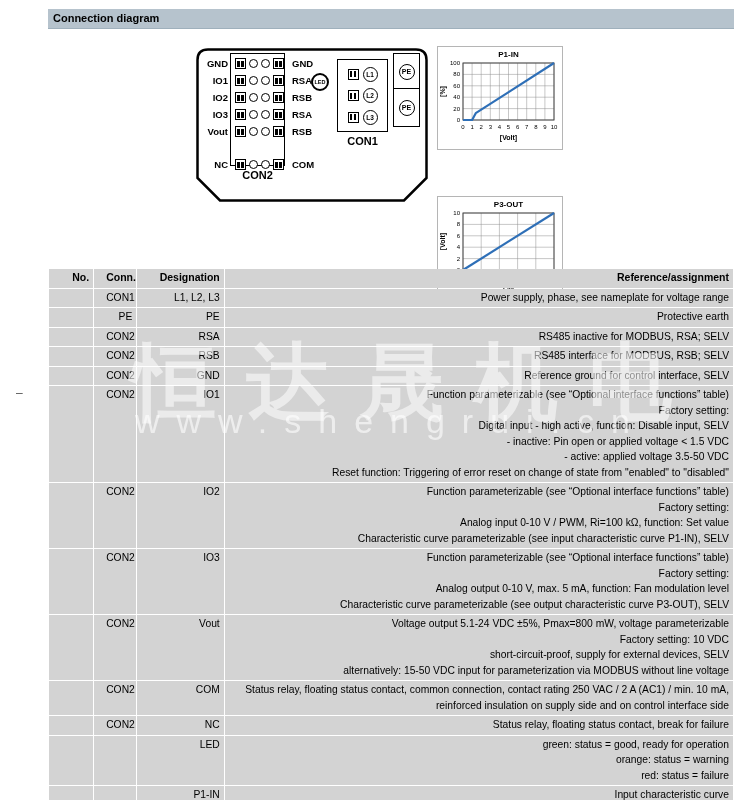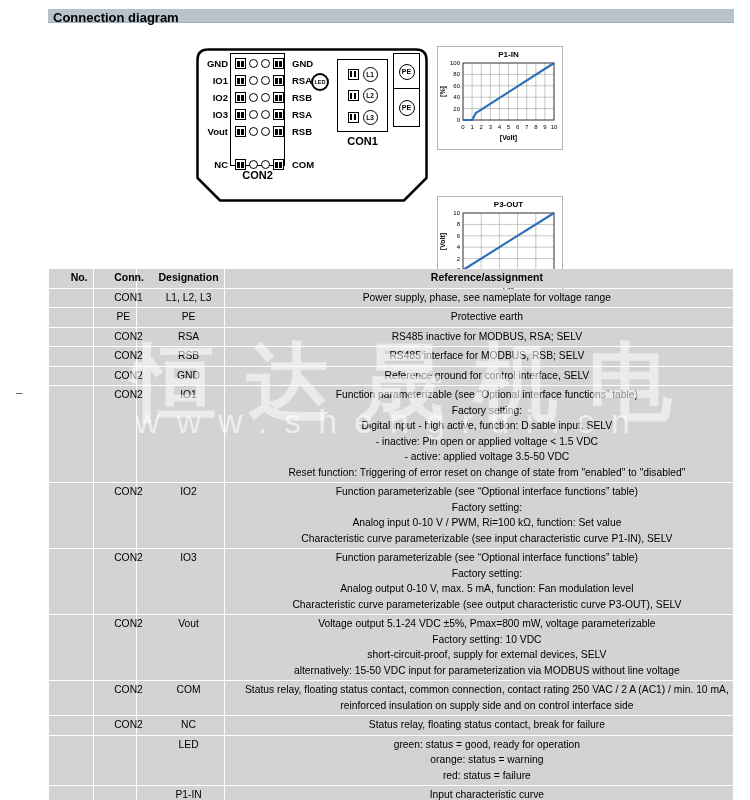--- a/index.html
+++ b/index.html
@@ -2,23 +2,23 @@
 <html><head>
 <meta charset="utf-8">
 <style>
   html,body{margin:0;padding:0;}
   body{
     width:750px;height:800px;position:relative;overflow:hidden;
     background:#ffffff;font-family:"Liberation Sans",sans-serif;color:#000;
   }
   
   .section-bar{
-    position:absolute;left:48px;top:9px;width:686px;height:14px;
+    position:absolute;left:48px;top:9px;width:686px;height:20px;
     background:#b6c3cd;border-bottom:1px solid #9fb0bc;
-    font-size:13px;font-weight:bold;line-height:18px;padding-left:5px;
+    font-size:11px;font-weight:bold;line-height:18px;padding-left:5px;
     box-sizing:border-box;
   }
   .margin-dash{position:absolute;left:16px;top:386px;font-size:12px;color:#555;}
 
   
   .device{position:absolute;left:195px;top:47px;width:234px;height:156px;}
   .device svg.outline{position:absolute;left:0;top:0;}
   .c2block{position:absolute;left:35px;top:6px;width:55px;height:113px;border:1.8px solid #000;box-sizing:border-box;background:#fff;}
   .c2rows{position:absolute;left:0;top:0;width:234px;height:156px;}
   .c2row{position:absolute;left:0;height:13px;display:flex;align-items:center;}
@@ -49,22 +49,22 @@
   .chartbox.p1{top:46px;}
   .chartbox.p3{top:154px;margin-top:42px;}
   .chartbox svg{display:block;font-family:"Liberation Sans",sans-serif;}
 
   
   table.conn{
     position:absolute;left:48px;top:268px;width:686px;
     border-collapse:separate;border-spacing:1.5px;table-layout:fixed;
   }
   table.conn th, table.conn td{
-    background:#d3d3d3;vertical-align:top;text-align:center;
-    padding:1px 4px 2px 20px;font-size:10.3px;line-height:15.5px;font-weight:normal;
+    background:#d3d3d3;vertical-align:top;text-align:right;
+    padding:1px 4px 2px 12px;font-size:10.3px;line-height:15.5px;font-weight:normal;
   }
   table.conn th{font-weight:bold;font-size:10.5px;}
   td.fn{white-space:pre-line;}
   col.c-no{width:44px;} col.c-conn{width:42px;} col.c-des{width:86px;} col.c-fn{width:506px;}
 
   
   .wm{position:absolute;pointer-events:none;z-index:5;white-space:nowrap;}
   .wm-cjk{left:132px;top:326px;font-size:84px;font-weight:bold;letter-spacing:30px;color:rgba(255,255,255,0.55);}
   .wm-url{left:135px;top:402px;font-size:34px;letter-spacing:17px;color:rgba(255,255,255,0.60);}
 </style>

